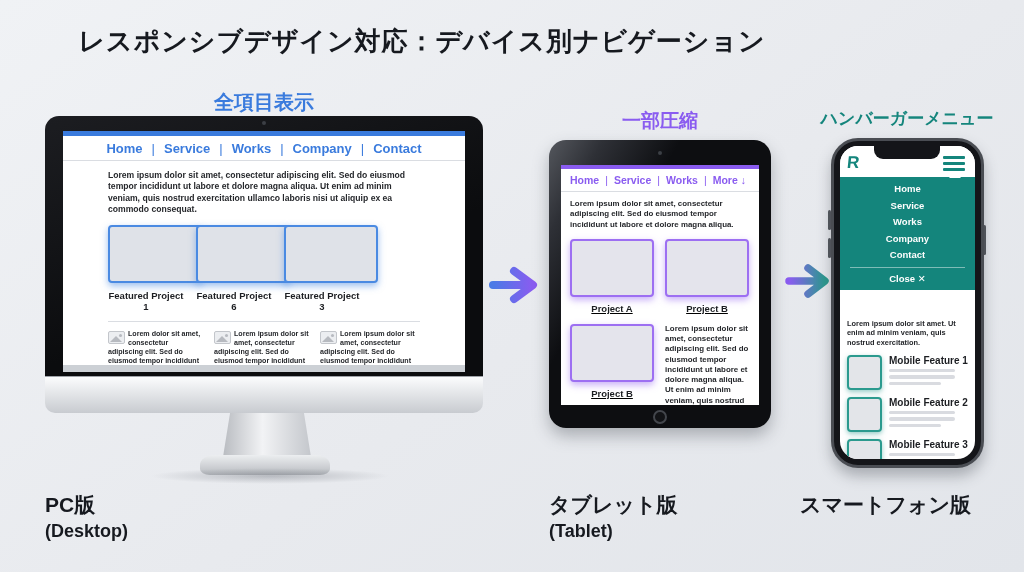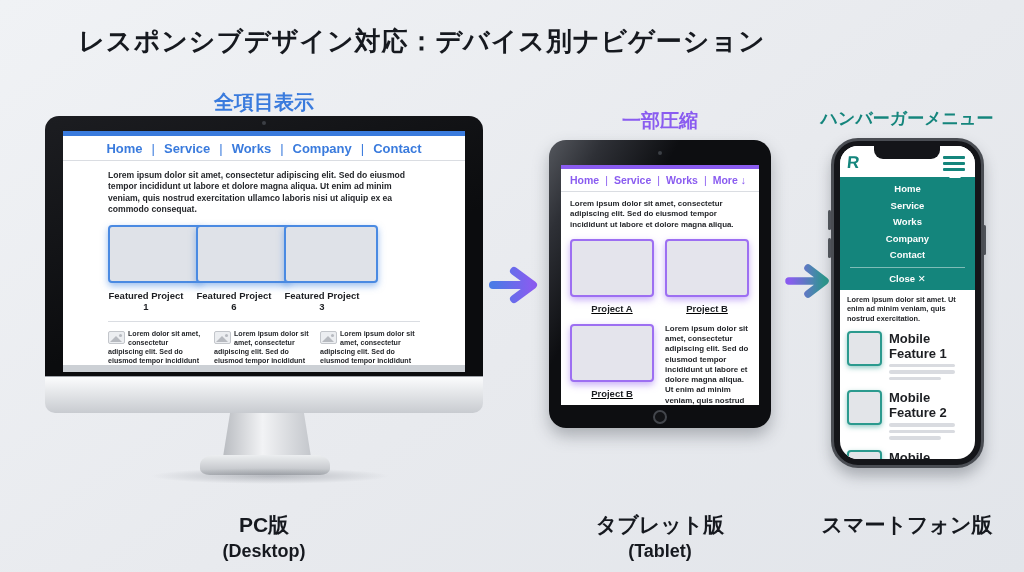--- a/index.html
+++ b/index.html
@@ -11,21 +11,21 @@
   
   .slide-title { position:absolute; top:24px; left:0; width:844px; text-align:center;
                  font-size:26px; font-weight:800; color:#16191f; letter-spacing:1px; }
 
   .annot { position:absolute; text-align:center; font-weight:800; }
   .annot-desktop { left:45px; width:438px; top:89px;  font-size:20px; color:#3a7bdd; }
   .annot-tablet  { left:549px; width:222px; top:108px; font-size:19px; color:#8a5cf0; }
   .annot-mobile  { left:800px; width:214px; top:107px; font-size:17px; color:#14857c; }
 
   
-  .caption { position:absolute; text-align:center; color:#16191f;margin-top:20px; }
+  .caption { position:absolute; text-align:left; color:#16191f; }
   .caption .l1 { font-size:21px; font-weight:800; }
   .caption .l2 { font-size:18px; font-weight:800; margin-top:2px; }
   .cap-desktop { left:45px;  width:438px; top:491px; }
   .cap-tablet  { left:549px; width:222px; top:491px; }
   .cap-mobile  { left:800px; width:214px; top:491px; }
 
   
   .arrow { position:absolute; }
   .arrow1 { left:486px; top:262px; }
   .arrow2 { left:784px; top:258px; }
@@ -118,26 +118,26 @@
   .m-burger span { display:block; height:3px; background:#14857c; border-radius:1px; margin-bottom:3px; }
   .m-caret { position:absolute; right:14px; top:-6px; width:0; height:0;
              border-left:6px solid transparent; border-right:6px solid transparent;
              border-bottom:7px solid #ffffff; }
   .m-menu { position:relative; background:#14857c; padding:4px 0 3px 0; }
   .m-item { height:16.5px; line-height:16.5px; text-align:center; font-size:9.5px;
             font-weight:700; color:#fdfdfd; }
   .m-div { border-top:1px solid rgba(255,255,255,.45); margin:3px 10px; }
   .m-close { height:16px; line-height:16px; text-align:center; font-size:9.5px;
              font-weight:700; color:#ffffff; }
-  .m-body { padding:5px 7px 0 7px; }
+  .m-body { padding:5px 7px 0 7px;margin-top:24px; }
   .m-intro { font-size:7.4px; line-height:1.32; color:#26282c; font-weight:700; }
   .m-feature { display:flex; gap:7px; margin-top:7px; }
   .m-feat-box { width:35px; height:35px; flex:0 0 35px; background:#e3e5e9; border:2px solid #2b9a8e;
                 border-radius:4px; box-shadow:0 2px 5px rgba(43,154,142,.5); }
-  .m-feat-title { font-size:13px; font-weight:800; color:#1c1e22; margin-bottom:3px; }
+  .m-feat-title { font-size:10px; font-weight:800; color:#1c1e22; margin-bottom:3px; }
   .m-line { height:3.5px; background:#d9dbe0; border-radius:2px; margin-bottom:3px; width:66px; }
   .m-line.short { width:52px; }
 </style>
 </head>
 <body>
 
 <div class="stage">
 
   <div class="slide-title">レスポンシブデザイン対応：デバイス別ナビゲーション</div>
 

